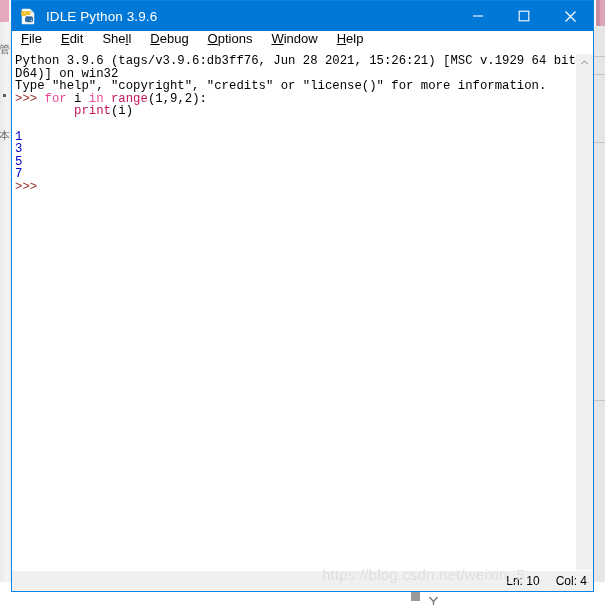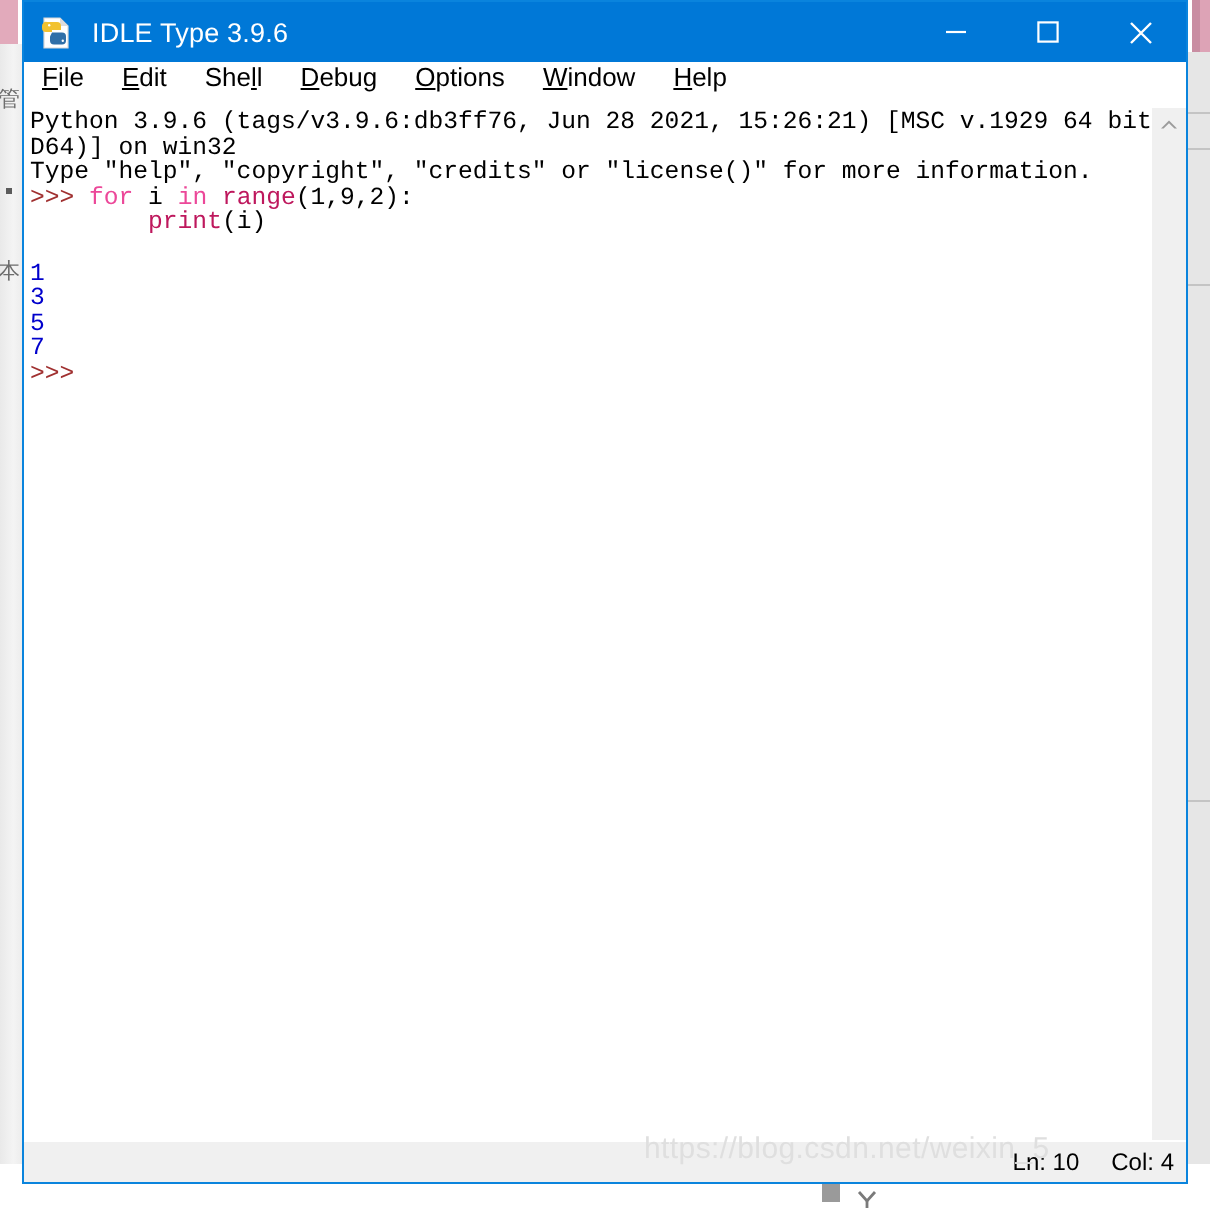--- a/index.html
+++ b/index.html
@@ -263,21 +263,21 @@
     <div id="app-icon">
       <svg width="17" height="17" viewBox="0 0 17 17" aria-hidden="true">
         <path d="M2 1 h8 l4 4 v11 h-12 z" fill="#ffffff" stroke="#d8d8d8" stroke-width="0.6"></path>
         <path d="M10 1 l4 4 h-4 z" fill="#dcdcdc"></path>
         <path d="M3.5 3 h5 a2 2 0 0 1 2 2 v2 h-4.5 v1 h-3 a2 2 0 0 1 -2 -2 v-1 a2 2 0 0 1 2.5 -2 z" fill="#f2c230"></path>
         <path d="M6 8.2 h5 a2 2 0 0 1 2 2 v2 a2 2 0 0 1 -2 2 h-4 a2 2 0 0 1 -2 -2 v-2 z" fill="#2f6fa8"></path>
         <circle cx="4.6" cy="4.6" r="0.6" fill="#ffffff"></circle>
         <circle cx="11.4" cy="12.4" r="0.6" fill="#ffffff"></circle>
       </svg>
     </div>
-    <div id="title-text">IDLE Type 3.9.6</div>
+    <div id="title-text">IDLE Python 3.9.6</div>
 
     <div id="win-buttons">
       <div class="win-btn">
         <svg width="12" height="12" viewBox="0 0 12 12" aria-hidden="true">
           <path d="M1 6 H11" stroke="#ffffff" stroke-width="1.1"></path>
         </svg>
       </div>
       <div class="win-btn">
         <svg width="12" height="12" viewBox="0 0 12 12" aria-hidden="true">
           <rect x="1.2" y="1.2" width="9.6" height="9.6" fill="none" stroke="#ffffff" stroke-width="1.1"></rect>

